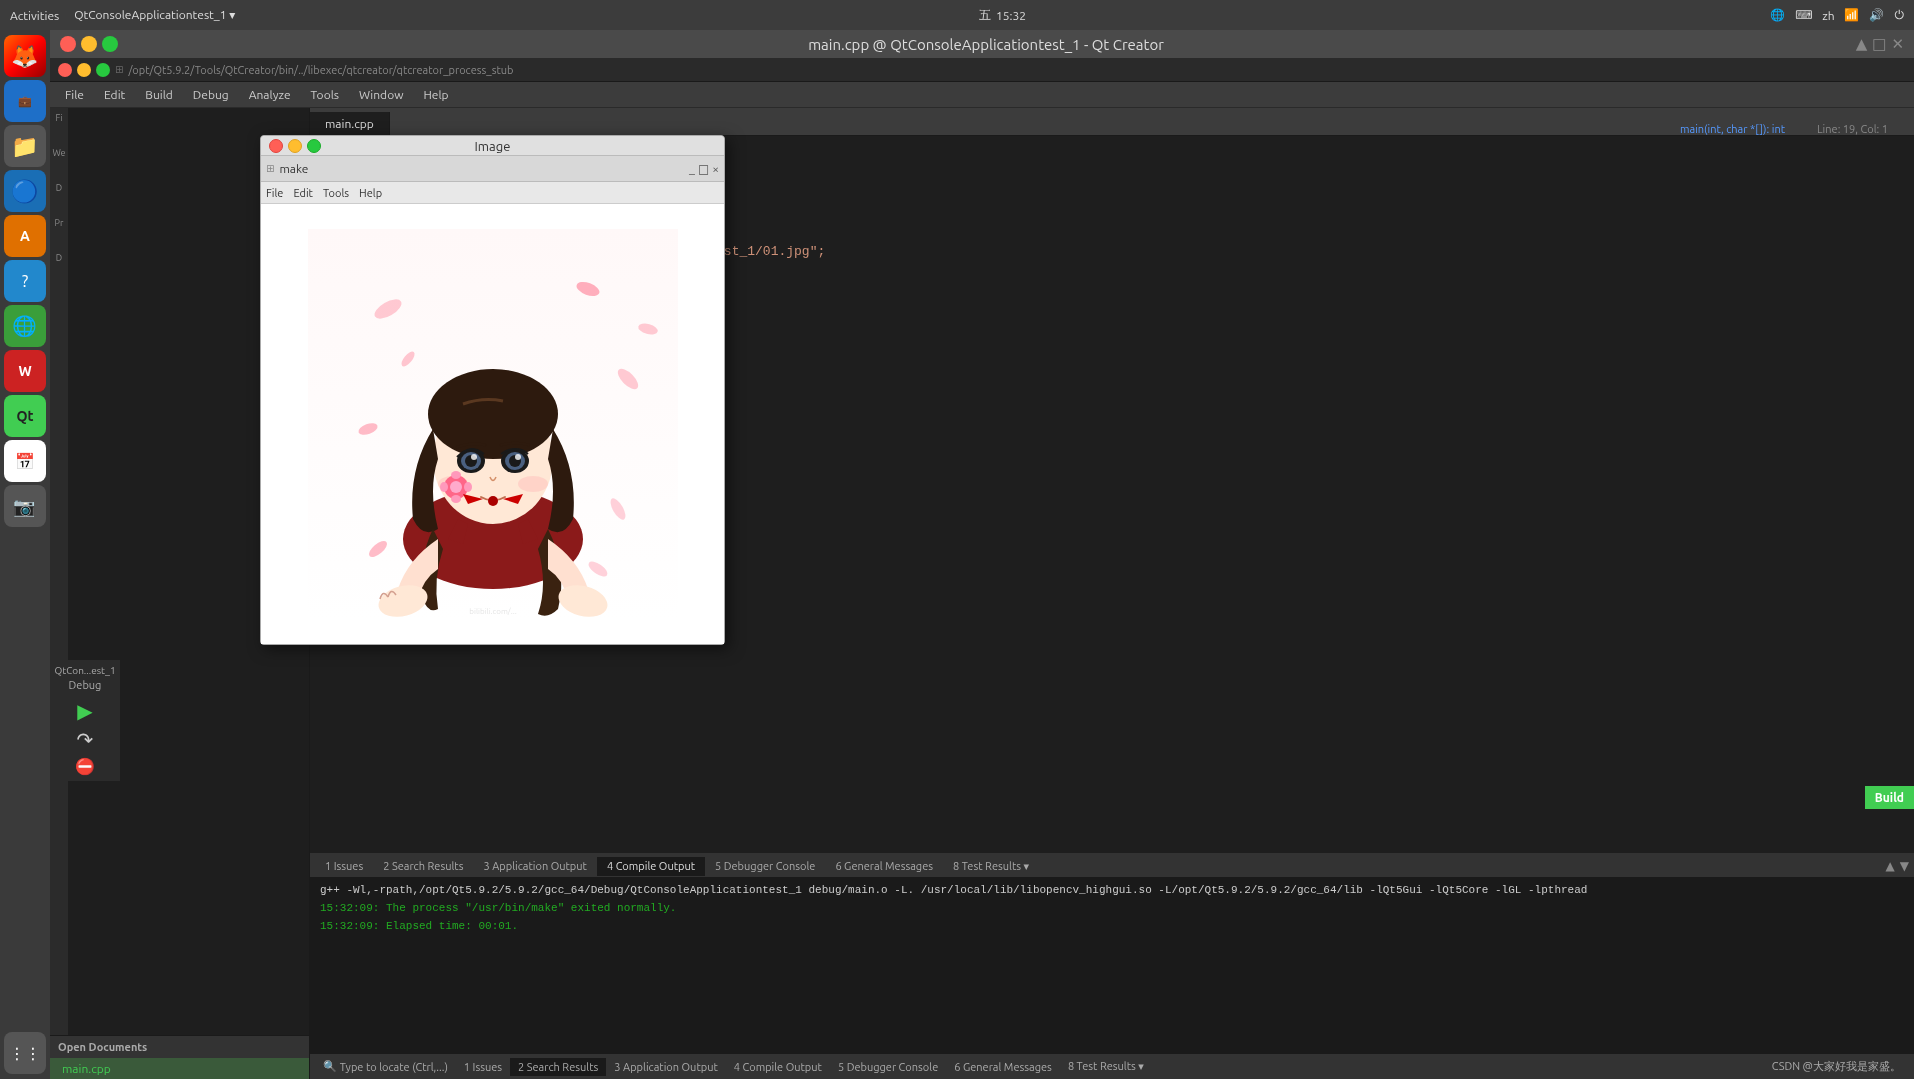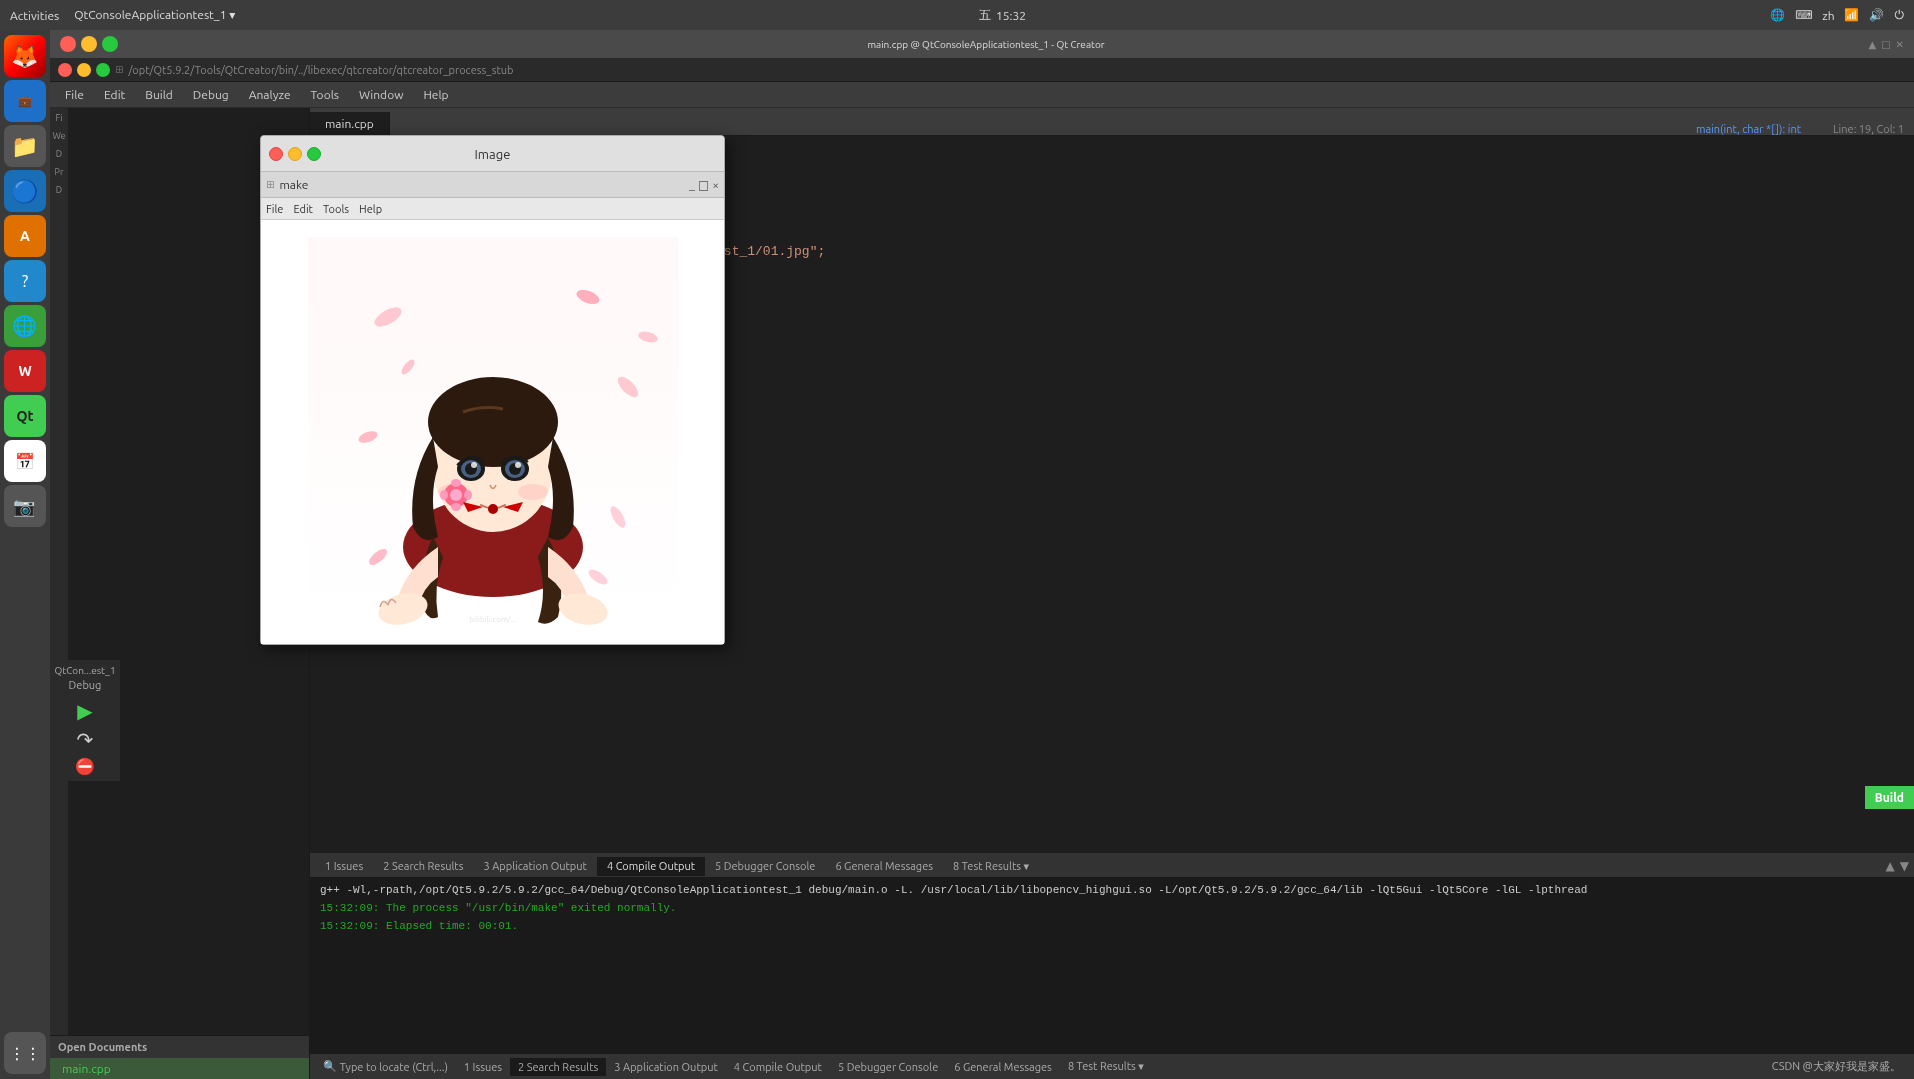--- a/index.html
+++ b/index.html
@@ -82,21 +82,21 @@
 
     
     .title-bar {
       height: 28px;
       background: #4a4a4a;
       display: flex;
       align-items: center;
       justify-content: space-between;
       padding: 0 10px;
       color: #ddd;
-      font-size: 10px;
+      font-size: 15px;
     }
     .title-bar-title { flex: 1; text-align: center; }
     .title-btn {
       width: 16px; height: 16px;
       border-radius: 50%;
       display: inline-block;
       cursor: pointer;
     }
     .title-btn.close { background: #ff5f56; }
     .title-btn.min { background: #ffbd2e; }
@@ -269,21 +269,21 @@
       height: 510px;
       background: #f0f0f0;
       border: 1px solid #aaa;
       border-radius: 4px;
       box-shadow: 4px 4px 15px rgba(0,0,0,0.5);
       z-index: 200;
       display: flex;
       flex-direction: column;
     }
     .dialog-title {
-      height: 36px;
+      height: 20px;
       background: #e0e0e0;
       display: flex;
       align-items: center;
       justify-content: center;
       font-size: 13px;
       color: #333;
       border-bottom: 1px solid #bbb;
       border-radius: 4px 4px 0 0;
       position: relative;
     }
@@ -446,21 +446,21 @@
     <div class="menu-item">Tools</div>
     <div class="menu-item">Window</div>
     <div class="menu-item">Help</div>
   </div>
 
   <div class="content-area">
 
     <div class="left-panel">
 
       <div style="display:flex;flex:1;">
-        <div style="width:18px;background:#2b2b2b;display:flex;flex-direction:column;align-items:center;padding-top:5px;gap:8px;">
+        <div style="width:18px;background:#2b2b2b;display:flex;flex-direction:column;align-items:center;padding-top:5px;gap:25px;">
           <span style="color:#888;font-size:9px;">Fi</span>
           <span style="color:#888;font-size:9px;">We</span>
           <span style="color:#888;font-size:9px;">D</span>
           <span style="color:#888;font-size:9px;">Pr</span>
           <span style="color:#888;font-size:9px;">D</span>
         </div>
         <div style="flex:1;background:#1e1e1e;">
           
         </div>
       </div>
@@ -468,21 +468,21 @@
       <div class="open-docs-section">
         <div class="open-docs-header">Open Documents</div>
         <div class="open-docs-file">main.cpp</div>
       </div>
     </div>
 
     <div class="editor-area">
 
       <div class="editor-tabs">
         <div class="editor-tab active">main.cpp</div>
-        <div style="flex:1;display:flex;align-items:center;justify-content:flex-end;padding-right:10px;font-size:11px;color:#888;">
+        <div style="flex:1;display:flex;align-items:center;justify-content:flex-end;padding-right:26px;font-size:11px;color:#888;">
           <span style="color:#5599ff;">main(int, char *[]): int</span>
           <span style="margin-left:32px;">Line: 19, Col: 1</span>
         </div>
       </div>
 
       <div class="code-editor">
 
         <div class="code-line">
           <span class="code-line-num"></span>
           <span class="code-text" style="color:#5599ff;">&gt;</span>

